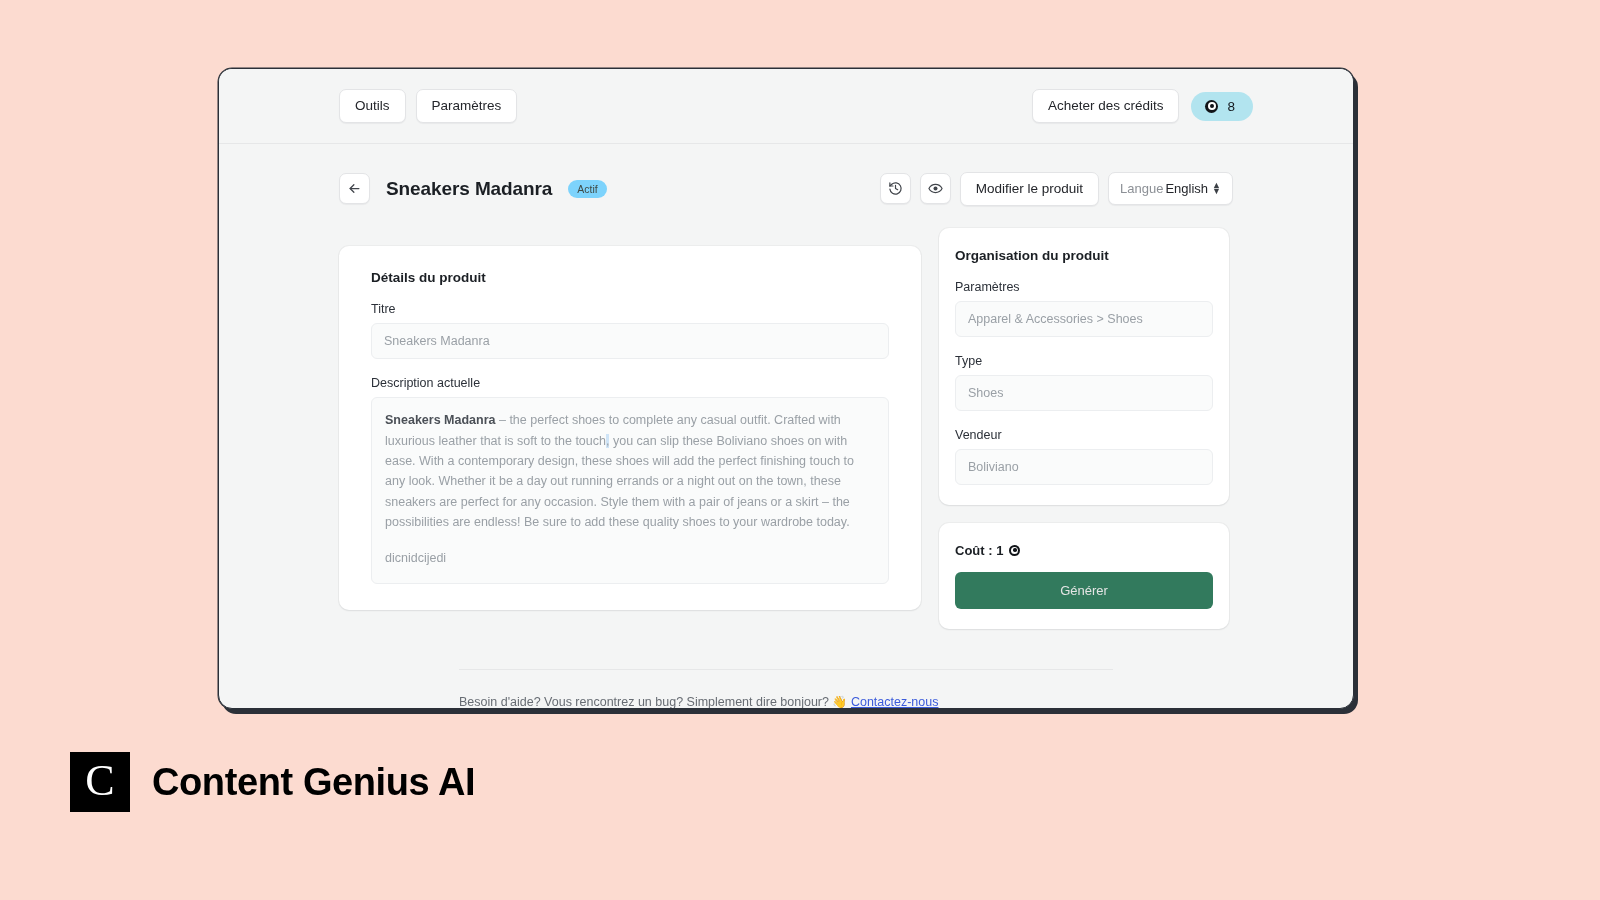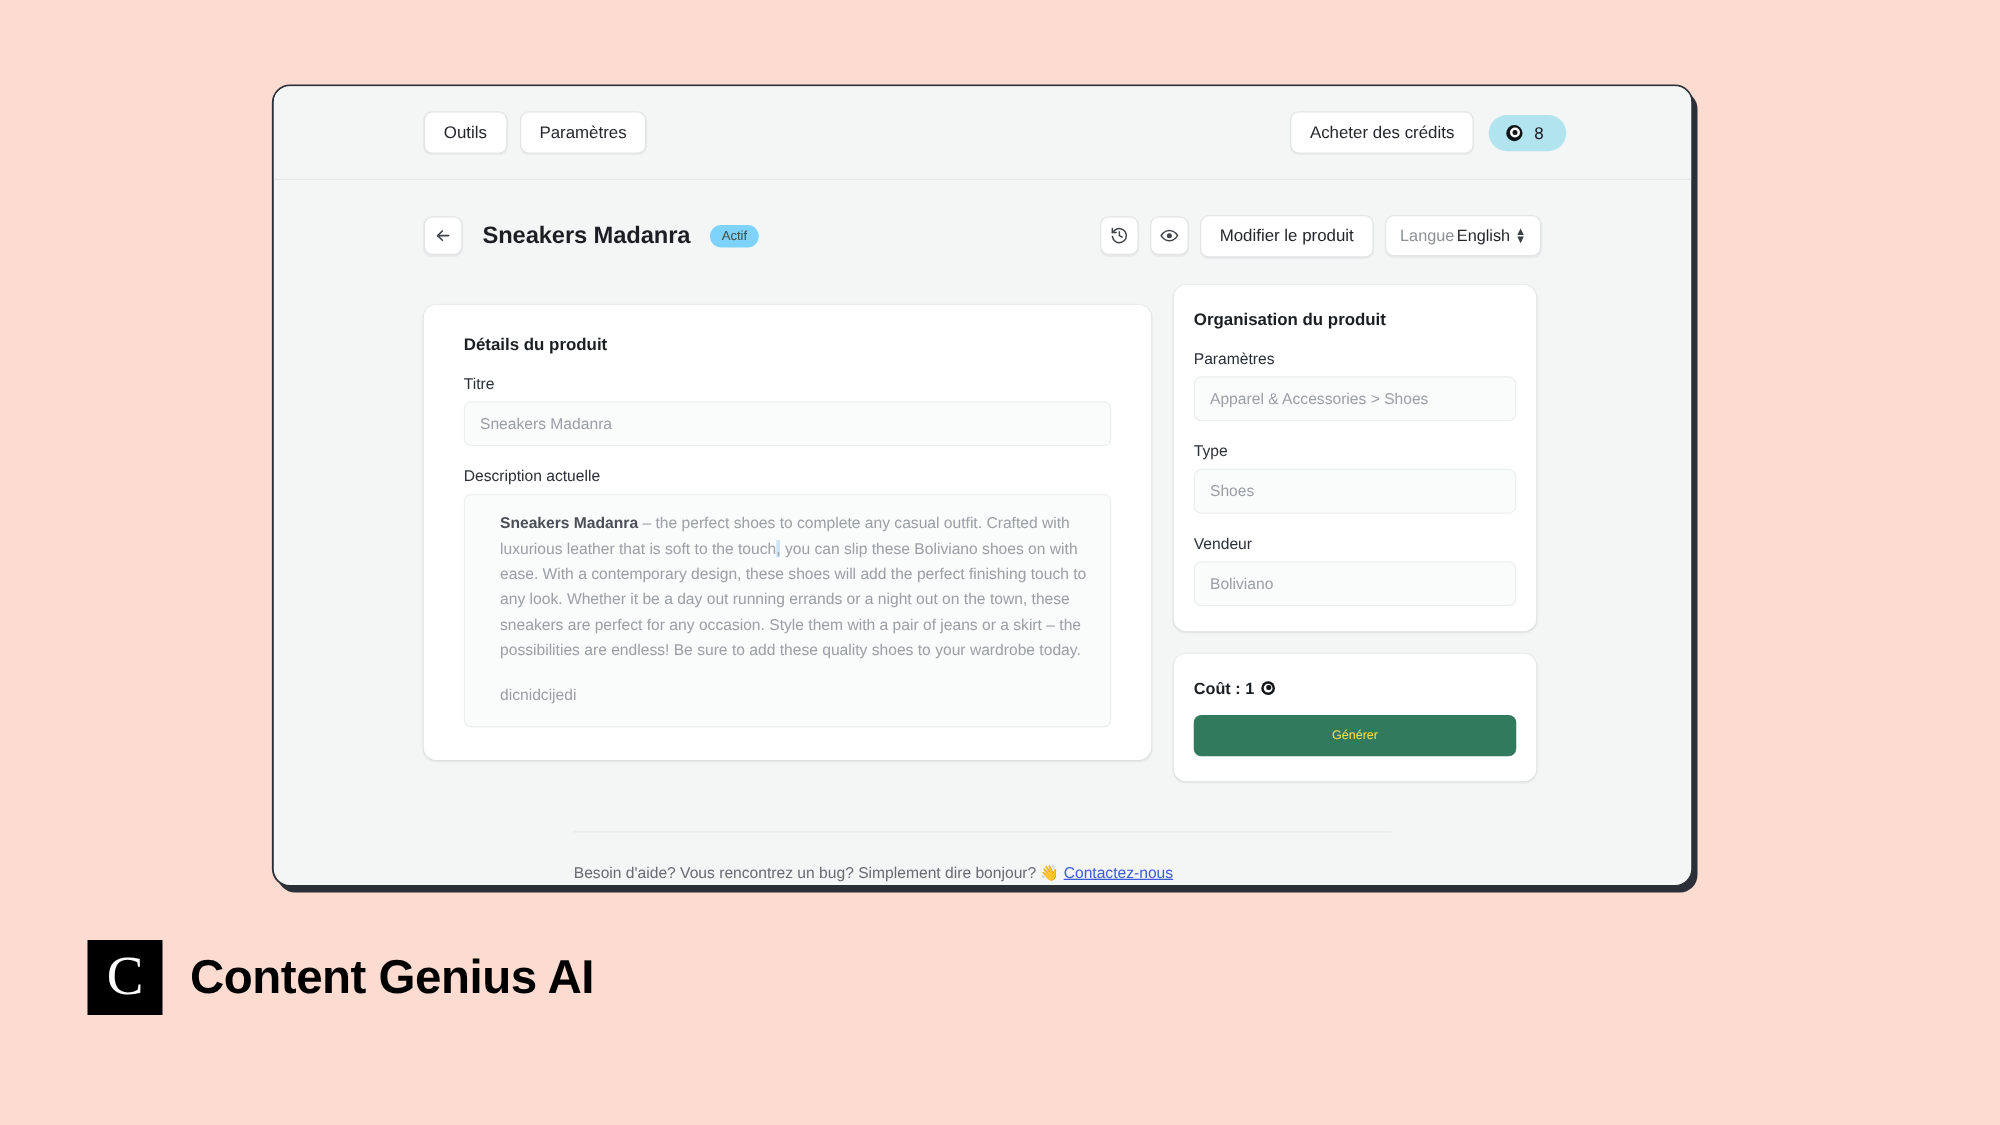--- a/index.html
+++ b/index.html
@@ -155,41 +155,41 @@
     color: #9aa0a6;
     outline: none;
   }
   .input::placeholder { color: #9aa0a6; }
 
   .textarea-box {
     width: 100%;
     background: #fafbfb;
     border: 1px solid #eceef0;
     border-radius: 6px;
-    padding: 12px 13px 14px 28px;
+    padding: 12px 13px 14px 13px;
     font-size: 12.5px;
     line-height: 1.63;
     color: #9aa0a6;
     min-height: 152px;
   }
   .textarea-box b { color: #4b5057; font-weight: bold; }
   .sel { background: #cfe4f7; }
   .desc-extra { margin-top: 16px; }
 
   .cost-row { display: flex; align-items: center; gap: 6px; font-size: 13px; font-weight: bold; color: #1b1f24; }
   .generate-btn {
     margin-top: 14px;
     width: 100%;
     background: #327a5d;
-    color: #fde047;
+    color: #e5e5e5;
     border: none;
     border-radius: 6px;
     padding: 11px 0;
     font-family: "Liberation Sans", sans-serif;
-    font-size: 10px;
+    font-size: 13px;
     cursor: pointer;
   }
 
   .side-stack { display: flex; flex-direction: column; gap: 18px; }
 
   
   .footer {
     margin: 40px 120px 0 120px;
     border-top: 1px solid #e6e7e8;
     padding-top: 25px;

